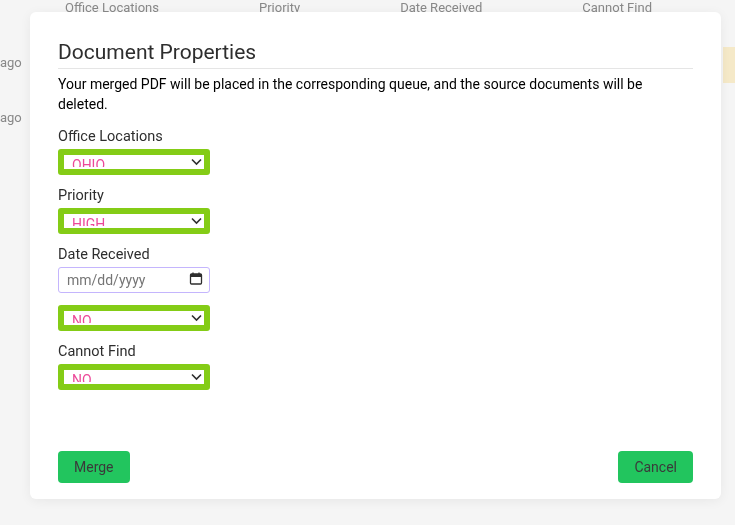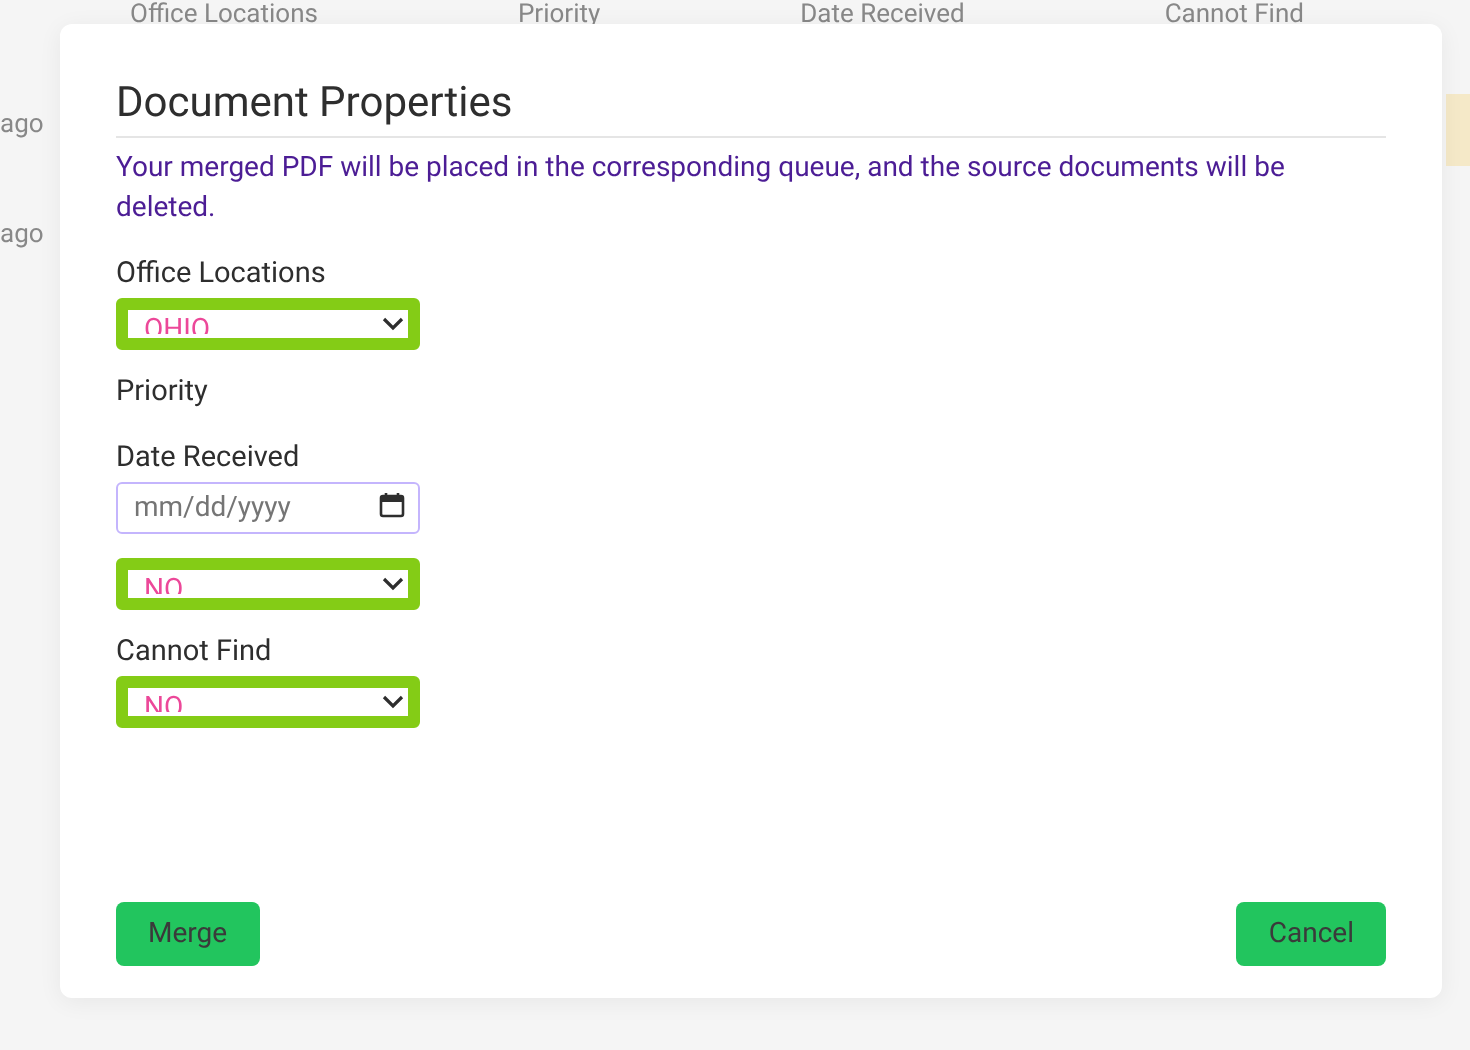--- a/index.html
+++ b/index.html
@@ -76,21 +76,21 @@
       color: #2e2e2e;
       margin-bottom: 4px;
     }
     .title-rule {
       border: none;
       border-top: 1px solid #e5e5e5;
       margin-bottom: 6px;
     }
     .modal-subtitle {
       font-size: 14px;
-      color: #4c1d95;
+      color: #000000;
       line-height: 1.4;
       margin-bottom: 14px;
     }
     .form-group {
       margin-bottom: 12px;
     }
     .form-label {
       display: block;
       font-size: 14.5px;
       color: #2e2e2e;
@@ -194,20 +194,30 @@
       <span class="select-caret">
         <svg width="11" height="7" viewBox="0 0 11 7">
             <path d="M1 1 L5.5 5.5 L10 1" fill="none" stroke="#2e2e2e" stroke-width="1.6"></path>
           </svg>
       </span>
     </div>
   </div>
 
   <div class="form-group">
     <label class="form-label">Priority</label>
+    <div class="select-wrap">
+      <select class="form-control">
+        <option>HIGH</option>
+      </select>
+      <span class="select-caret">
+        <svg width="11" height="7" viewBox="0 0 11 7">
+            <path d="M1 1 L5.5 5.5 L10 1" fill="none" stroke="#2e2e2e" stroke-width="1.6"></path>
+          </svg>
+      </span>
+    </div>
   </div>
 
   <div class="form-group">
     <label class="form-label">Date Received</label>
     <div class="date-wrap">
       <input type="text" class="date-control" placeholder="mm/dd/yyyy" style="">
       <span class="date-icon">
         <svg width="14" height="14" viewBox="0 0 14 14">
           <rect x="1.5" y="2.5" width="11" height="10" rx="1" fill="none" stroke="#2e2e2e" stroke-width="1.3"></rect>
           <rect x="1.5" y="2.5" width="11" height="3" fill="#2e2e2e"></rect>

